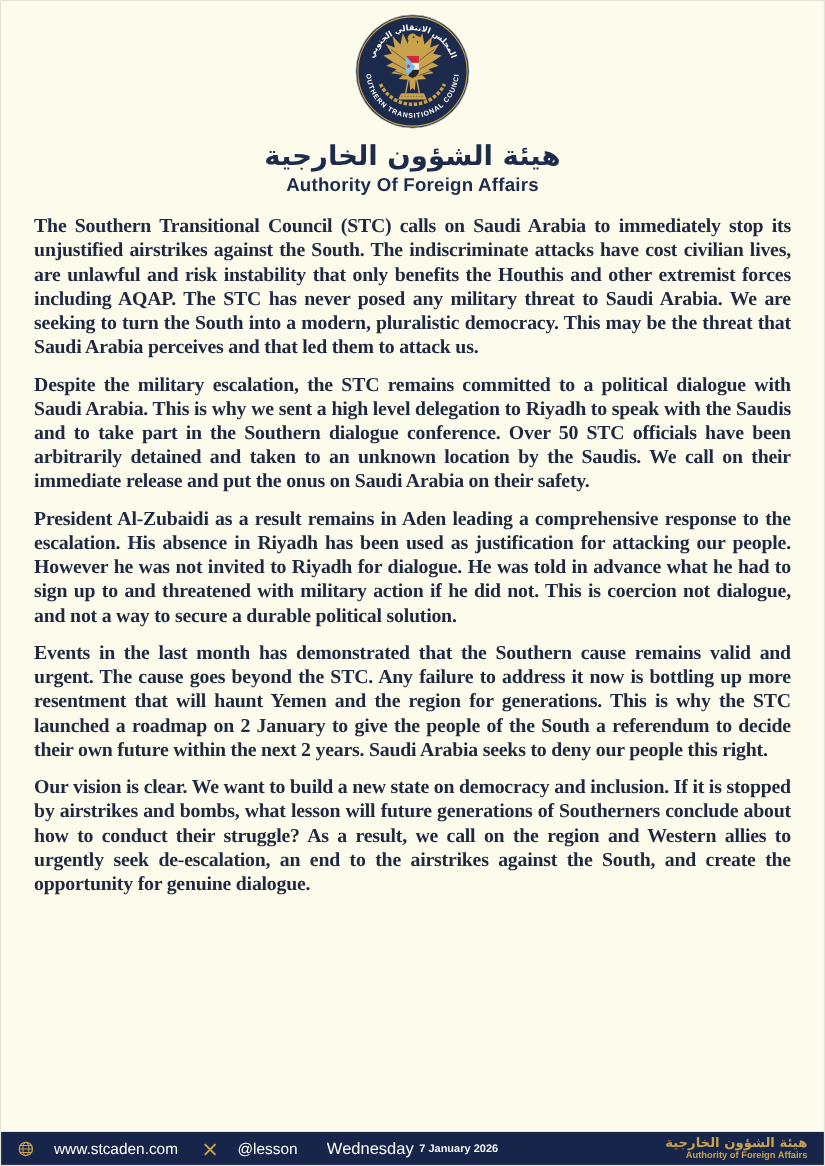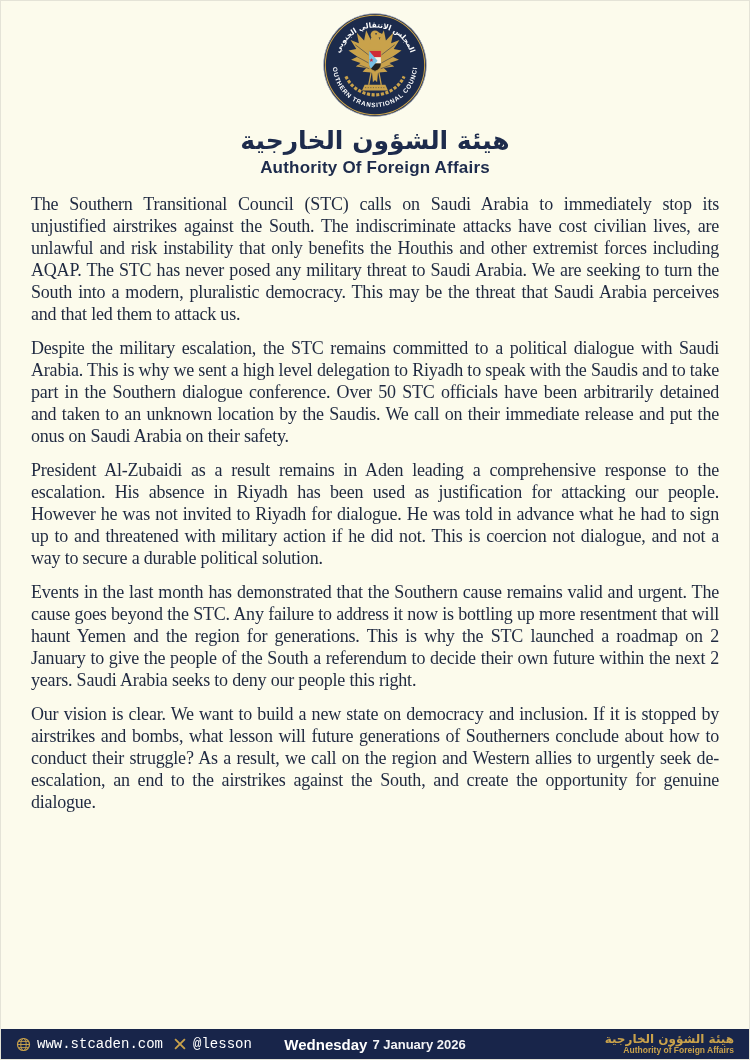--- a/index.html
+++ b/index.html
@@ -23,43 +23,43 @@
   }
   .title-en{
     font-weight:bold;font-size:17px;line-height:21px;
     color:#1D2B4C;letter-spacing:.2px;
   }
   
   .doc-body{
     margin:15px 30px 0 30px;
     color:#1F2940;
     font-family:"Liberation Serif","DejaVu Serif",serif;
-    font-weight:normal;
+    font-weight:bold;
     font-size:18px;line-height:22px;letter-spacing:-0.2px;
     text-align:justify;
   }
   .doc-body p{margin:0 0 12px 0;}
   
   .footer{
     position:absolute;left:0;right:0;bottom:0;height:30px;
     background:#18254A;
     display:flex;align-items:center;
     padding:0 15px;box-sizing:border-box;
     color:#ffffff;
   }
-  .f-left{display:flex;align-items:center;gap:6px;font-size:14px;position:relative;z-index:2;font-family:Liberation Mono, monospace;}
+  .f-left{display:flex;align-items:flex-end;gap:18px;font-size:14px;position:relative;z-index:2;}
   .f-left .icon{display:inline-flex;align-items:center;}
   .f-left .icon svg{display:block;}
   .f-center{
     position:absolute;left:0;right:0;top:0;bottom:0;
     display:flex;align-items:center;justify-content:center;
     gap:5px;z-index:1;
   }
-  .f-day{font-size:15px;font-weight:bold;}
-  .f-date{font-size:13px;font-weight:bold;opacity:.95;}
+  .f-day{font-size:15px;font-weight:normal;}
+  .f-date{font-size:10px;font-weight:bold;opacity:.95;}
   .f-right{margin-left:auto;text-align:right;color:#C9A24B;line-height:1.08;position:relative;z-index:2;}
   .f-right .ar{font-family:"DejaVu Sans",sans-serif;font-weight:bold;font-size:12px;direction:rtl;}
   .f-right .en{font-size:8.5px;font-weight:bold;}
   
   .arc-en{font-family:"Liberation Sans",sans-serif;font-weight:bold;font-size:12px;letter-spacing:1.6px;fill:#ffffff;}
   .arc-ar{font-family:"DejaVu Sans",sans-serif;font-weight:bold;font-size:14px;fill:#ffffff;}
 </style>
 </head>
 <body>
 

